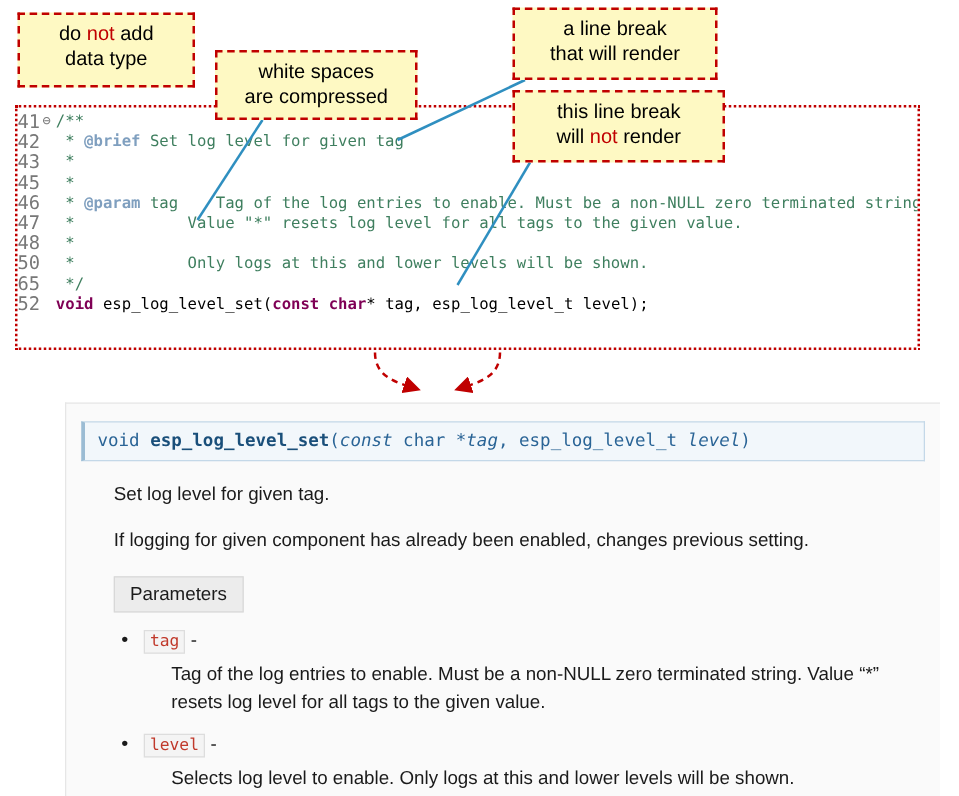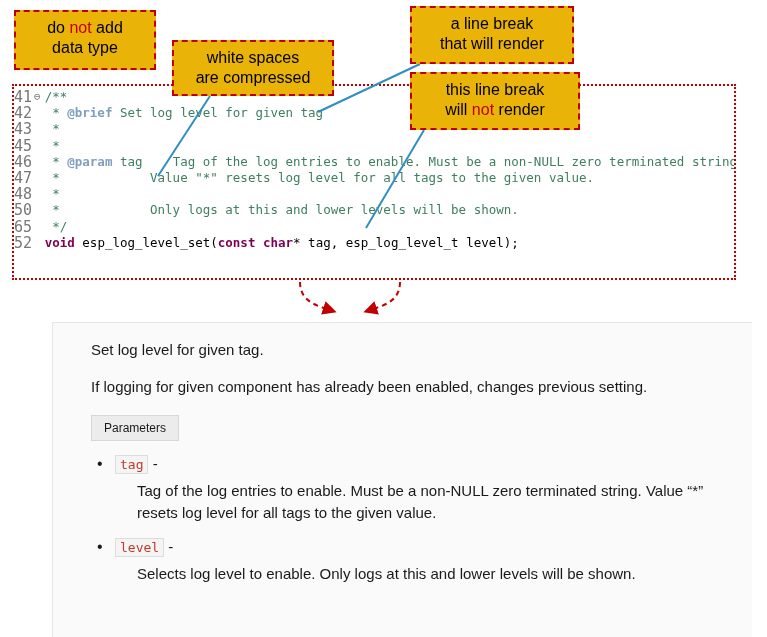--- a/index.html
+++ b/index.html
@@ -12,21 +12,21 @@
     background: #ffffff;
     font-family: "Liberation Sans", sans-serif;
     position: relative;
     overflow: hidden;
   }
 
   
   .callout {
     position: absolute;
     border: 2px dashed #c00000;
-    background: #eab308;
+    background: #fef9c3;
     color: #000000;
     font-size: 16px;
     line-height: 1.25;
     text-align: center;
     padding: 6px 8px;
     box-sizing: border-box;
     z-index: 5;
   }
   .callout .hl {
     color: #c00000;
@@ -173,21 +173,21 @@
     font-size: 15px;
     color: #1a1a1a;
     line-height: 1.4;
   }
   #params-heading {
     margin: 18px 12px 0 38px;
     display: inline-block;
     background: #ececec;
     border: 1px solid #d8d8d8;
     padding: 5px 12px;
-    font-size: 12px;
+    font-size: 15px;
     color: #1a1a1a;
     font-weight: normal;
   }
   .param-block {
     margin: 12px 12px 0 62px;
     position: relative;
     font-size: 15px;
     color: #1a1a1a;
     line-height: 1.4;
   }
@@ -304,20 +304,24 @@
     <marker id="arrowhead" markerWidth="7" markerHeight="7" refX="3.5" refY="3.5" orient="auto">
       <polygon points="0 0, 7 3.5, 0 7" fill="#c00000"></polygon>
     </marker>
   </defs>
   <path d="M 300 6 C 300 26, 318 30, 330 34" stroke="#c00000" stroke-width="2" stroke-dasharray="5 4" fill="none" marker-end="url(#arrowhead)"></path>
   <path d="M 400 6 C 400 26, 382 30, 370 34" stroke="#c00000" stroke-width="2" stroke-dasharray="5 4" fill="none" marker-end="url(#arrowhead)"></path>
 </svg>
 
 <div id="doc-panel">
 
+  <div id="doc-signature">
+    <span class="sig-type">void</span>
+    <span class="sig-name">esp_log_level_set</span><span class="sig-punct">(</span><span class="sig-kw">const</span><span class="sig-type"> char *</span><span class="sig-param">tag</span><span class="sig-punct">, </span><span class="sig-type">esp_log_level_t </span><span class="sig-param">level</span><span class="sig-punct">)</span>
+  </div>
 
   <div class="doc-para">Set log level for given tag.</div>
   <div class="doc-para">If logging for given component has already been enabled, changes previous setting.</div>
 
   <div id="params-heading">Parameters</div>
 
   <div class="param-block">
     <span class="bullet">•</span>
     <span class="param-name">tag</span>
     <span>-</span>

